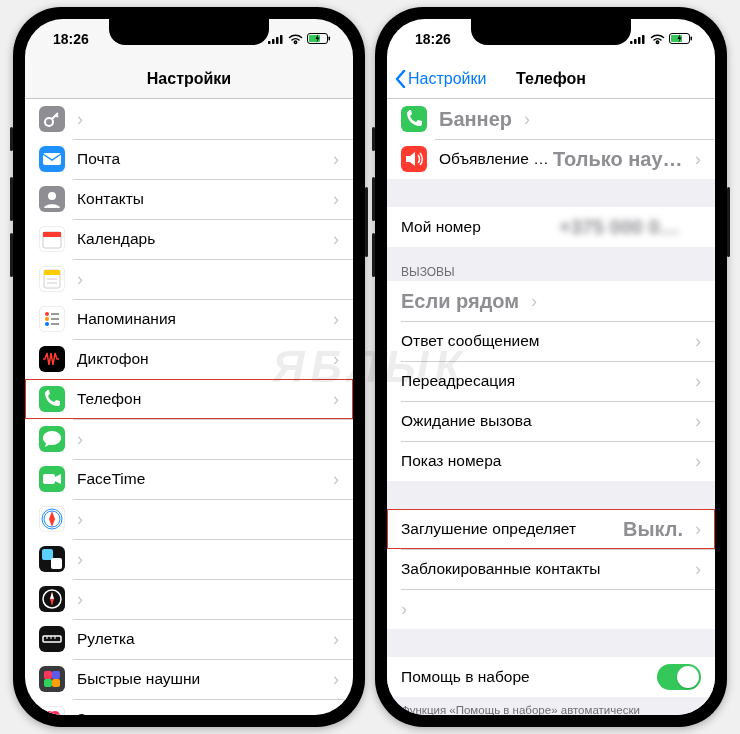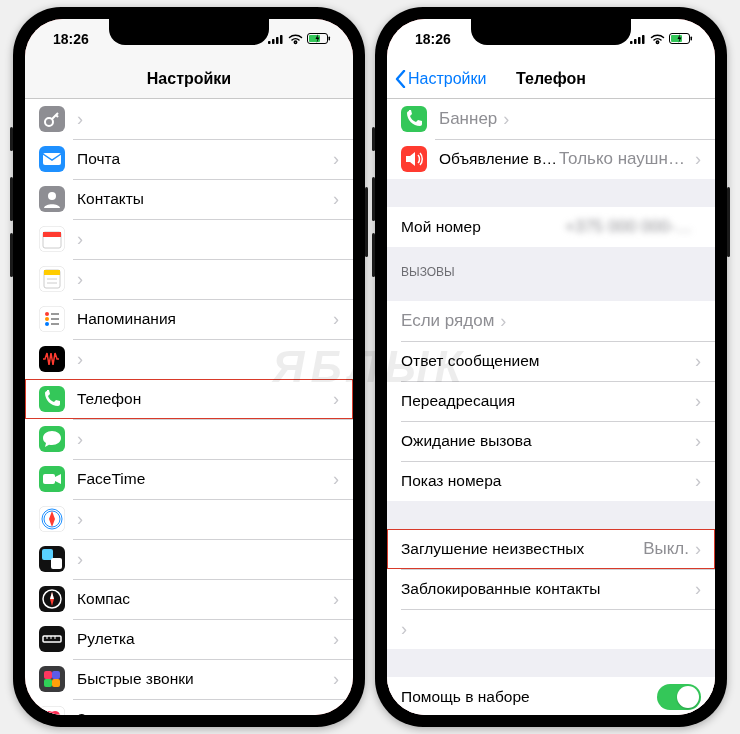--- a/index.html
+++ b/index.html
@@ -18,21 +18,21 @@
     position: relative;
     box-shadow: 0 2px 8px rgba(0,0,0,0.3);
   }
   .btn-side { position: absolute; background: #1a1a1a; border-radius: 2px; }
   .btn-mute  { width: 3px; height: 24px; left: -3px; top: 120px; }
   .btn-vol1  { width: 3px; height: 44px; left: -3px; top: 170px; }
   .btn-vol2  { width: 3px; height: 44px; left: -3px; top: 226px; }
   .btn-power { width: 3px; height: 70px; right: -3px; top: 180px; }
   .screen {
     width: 100%; height: 100%;
-    background: #fca5a5;
+    background: #404040;
     border-radius: 38px;
     overflow: hidden;
     position: relative;
     display: flex; flex-direction: column;
   }
   .notch {
     position: absolute; top: 0; left: 50%; transform: translateX(-50%);
     width: 160px; height: 26px; background: #000;
     border-bottom-left-radius: 16px; border-bottom-right-radius: 16px;
     z-index: 20;
@@ -68,26 +68,26 @@
   }
   .row.no-icon::after { left: 14px; }
   .row:last-child::after { display: none; }
   .row.highlight { outline: 1.5px solid #d83a2a; outline-offset: -1px; z-index: 2; }
   .icon {
     width: 26px; height: 26px; border-radius: 6px; margin-right: 12px;
     flex-shrink: 0; display: flex; align-items: center; justify-content: center;
     color: #fff; font-size: 14px;
   }
   .label { flex: 1; font-size: 15.5px; color: #000; white-space: nowrap; overflow: hidden; text-overflow: ellipsis; }
-  .detail { font-size: 17px; color: #8e8e93; margin-right: 6px; white-space: nowrap; max-width: 130px; overflow: hidden; text-overflow: ellipsis; }
+  .detail { font-size: 20px; color: #8e8e93; margin-right: 12px; white-space: nowrap; max-width: 130px; overflow: hidden; text-overflow: ellipsis; font-weight: bold; }
   .detail.blur { filter: blur(3px); }
   .chev { color: #c7c7cc; font-size: 18px; font-weight: 300; }
   .section-header {
     font-size: 12px; color: #6d6d72; text-transform: uppercase;
-    padding: 18px 14px 22px; background: #efeff4; border-radius: 6px;
+    padding: 18px 14px 2px; background: #efeff4; border-radius: 6px;
   }
   .section-gap { height: 28px; background: #efeff4; }
   .footer-note { font-size: 11.5px; color: #6d6d72; padding: 6px 14px 10px; background: #efeff4; line-height: 1.3; }
   .toggle {
     width: 44px; height: 26px; background: #34c759; border-radius: 13px;
     position: relative; flex-shrink: 0;
   }
   .toggle::after {
     content: ""; position: absolute; width: 22px; height: 22px; background: #fff;
     border-radius: 50%; top: 2px; right: 2px; box-shadow: 0 1px 2px rgba(0,0,0,0.2);
@@ -171,20 +171,21 @@
             <span class="label">Контакты</span>
             <span class="chev">›</span>
           </div>
           <div class="row">
             <div class="icon" style="background: rgb(255, 255, 255); box-shadow: rgb(221, 221, 221) 0px 0px 0px 0.5px inset;">
               <svg width="26" height="26" viewBox="0 0 26 26">
                 <rect x="4" y="6" width="18" height="16" rx="2" fill="#fff" stroke="#ccc"></rect>
                 <rect x="4" y="6" width="18" height="5" fill="#ff3b30"></rect>
               </svg>
             </div>
+            <span class="label">Календарь</span>
             <span class="chev">›</span>
           </div>
           <div class="row">
             <div class="icon" style="background: rgb(255, 255, 255); box-shadow: rgb(221, 221, 221) 0px 0px 0px 0.5px inset;">
               <svg width="26" height="26" viewBox="0 0 26 26">
                 <rect x="5" y="4" width="16" height="18" rx="2" fill="#fff" stroke="#ccc"></rect>
                 <rect x="5" y="4" width="16" height="5" fill="#ffcc00"></rect>
                 <line x1="8" y1="13" x2="18" y2="13" stroke="#ccc"></line>
                 <line x1="8" y1="17" x2="18" y2="17" stroke="#ccc"></line>
               </svg>
@@ -204,20 +205,21 @@
             </div>
             <span class="label">Напоминания</span>
             <span class="chev">›</span>
           </div>
           <div class="row">
             <div class="icon" style="background: rgb(0, 0, 0);">
               <svg width="26" height="26" viewBox="0 0 26 26">
                 <path d="M4 13h2l2-6 2 12 2-12 2 12 2-12 2 6h2" stroke="#ff3b30" stroke-width="1.5" fill="none"></path>
               </svg>
             </div>
+            <span class="label">Диктофон</span>
             <span class="chev">›</span>
           </div>
           <div class="row highlight">
             <div class="icon" style="background: rgb(52, 199, 89);">
               <svg width="26" height="26" viewBox="0 0 26 26">
                 <path d="M8 5c-1 0-2 1-2 2 0 7 6 13 13 13 1 0 2-1 2-2v-3l-4-1-2 2c-3-1-5-3-6-6l2-2-1-4H8z" fill="#fff"></path>
               </svg>
             </div>
             <span class="label">Телефон</span>
             <span class="chev">›</span>
@@ -260,21 +262,20 @@
             <span class="chev">›</span>
           </div>
           <div class="row">
             <div class="icon" style="background: rgb(17, 17, 17);">
               <svg width="26" height="26" viewBox="0 0 26 26">
                 <circle cx="13" cy="13" r="9" fill="none" stroke="#fff" stroke-width="1.5"></circle>
                 <path d="M13 6l2 7-2 7-2-7z" fill="#ff3b30"></path>
                 <path d="M13 6l2 7h-4z" fill="#fff"></path>
               </svg>
             </div>
-            <span class="label">Компас</span>
             <span class="chev">›</span>
           </div>
           <div class="row">
             <div class="icon" style="background: rgb(17, 17, 17);">
               <svg width="26" height="26" viewBox="0 0 26 26">
                 <rect x="4" y="10" width="18" height="6" rx="1" fill="none" stroke="#fff" stroke-width="1.5"></rect>
                 <line x1="8" y1="10" x2="8" y2="13" stroke="#fff"></line>
                 <line x1="12" y1="10" x2="12" y2="13" stroke="#fff"></line>
                 <line x1="16" y1="10" x2="16" y2="13" stroke="#fff"></line>
               </svg>
@@ -284,21 +285,21 @@
           </div>
           <div class="row">
             <div class="icon" style="background: rgb(58, 58, 60);">
               <svg width="26" height="26" viewBox="0 0 26 26">
                 <rect x="5" y="5" width="8" height="8" rx="2" fill="#ff375f"></rect>
                 <rect x="13" y="5" width="8" height="8" rx="2" fill="#5e5ce6"></rect>
                 <rect x="5" y="13" width="8" height="8" rx="2" fill="#30d158"></rect>
                 <rect x="13" y="13" width="8" height="8" rx="2" fill="#ff9f0a"></rect>
               </svg>
             </div>
-            <span class="label">Быстрые звонки</span>
+            <span class="label">Быстрые наушни</span>
             <span class="chev">›</span>
           </div>
           <div class="row">
             <div class="icon" style="background: rgb(255, 255, 255); box-shadow: rgb(221, 221, 221) 0px 0px 0px 0.5px inset;">
               <svg width="26" height="26" viewBox="0 0 26 26">
                 <path d="M13 21s-8-5-8-11c0-3 2-5 5-5 2 0 3 1 3 1s1-1 3-1c3 0 5 2 5 5 0 6-8 11-8 11z" fill="#ff2d55"></path>
               </svg>
             </div>
             <span class="label">Здоровье</span>
             <span class="chev">›</span>
@@ -400,21 +401,21 @@
             <span class="chev">›</span>
           </div>
           <div class="row no-icon">
             <span class="label">Показ номера</span>
             <span class="chev">›</span>
           </div>
         </div>
       <div class="section-gap"></div>
       <div class="list" id="right-silence">
           <div class="row no-icon highlight">
-            <span class="label">Заглушение неизвестных</span>
+            <span class="label">Заглушение определяет</span>
             <span class="detail">Выкл.</span>
             <span class="chev">›</span>
           </div>
           <div class="row no-icon">
             <span class="label">Заблокированные контакты</span>
             <span class="chev">›</span>
           </div>
           <div class="row no-icon">
             <span class="chev">›</span>
           </div>

